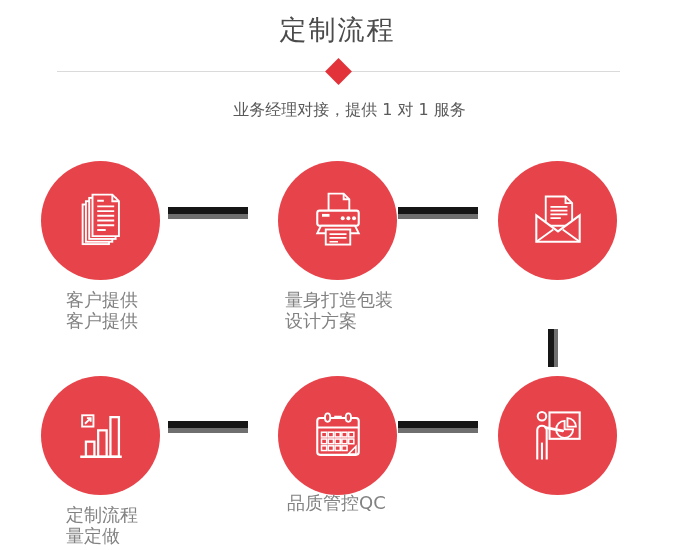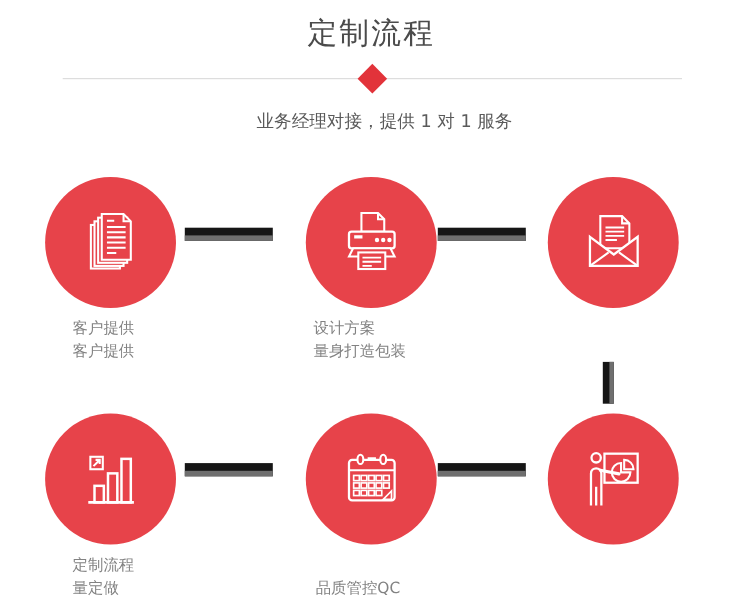--- a/index.html
+++ b/index.html
@@ -34,24 +34,24 @@
     border-bottom:5px solid var(--connector_gray);
   }
   .h1{left:168px;top:207px;} .h2{left:398px;top:207px;}
   .h3{left:168px;top:421px;} .h4{left:398px;top:421px;}
   .vconn{
     position:absolute;left:548px;top:329px;width:6px;height:38px;
     background:var(--connector_black);border-right:4px solid var(--connector_gray);
   }
   
   .steplabel{
-    position:absolute;font-size:14px;line-height:21px;color:#828282;
+    position:absolute;font-size:18px;line-height:21px;color:#828282;
   }
   .l1{left:66px;top:289px;} .l2{left:285px;top:289px;} .l3{left:520px;top:289px;}
-  .l4{left:66px;top:504px;} .l5{left:287px;top:525px;} .l6{left:520px;top:504px;}
+  .l4{left:66px;top:504px;} .l5{left:287px;top:492px;} .l6{left:520px;top:504px;}
   .steplabel span{display:block;}
   
   svg .s{stroke:#fff;fill:none;}
   svg .f{stroke:#fff;fill:var(--circle_red);}
   svg .dot{fill:#fff;stroke:none;}
 </style>
 </head>
 <body>
 
 <div class="stage">
@@ -151,22 +151,22 @@
   <div class="hconn h2"></div>
   <div class="vconn"></div>
   <div class="hconn h3"></div>
   <div class="hconn h4"></div>
 
   <div class="steplabel l1">
     <span>客户提供</span>
     <span>客户提供</span>
   </div>
   <div class="steplabel l2">
+    <span>量身打造包装</span>
     <span>设计方案</span>
-    <span>量身打造包装</span>
   </div>
   <div class="steplabel l4">
     <span>定制流程</span>
     <span>量定做</span>
   </div>
   <div class="steplabel l5">
     <span>品质管控QC</span>
   </div>
 
 </div>

